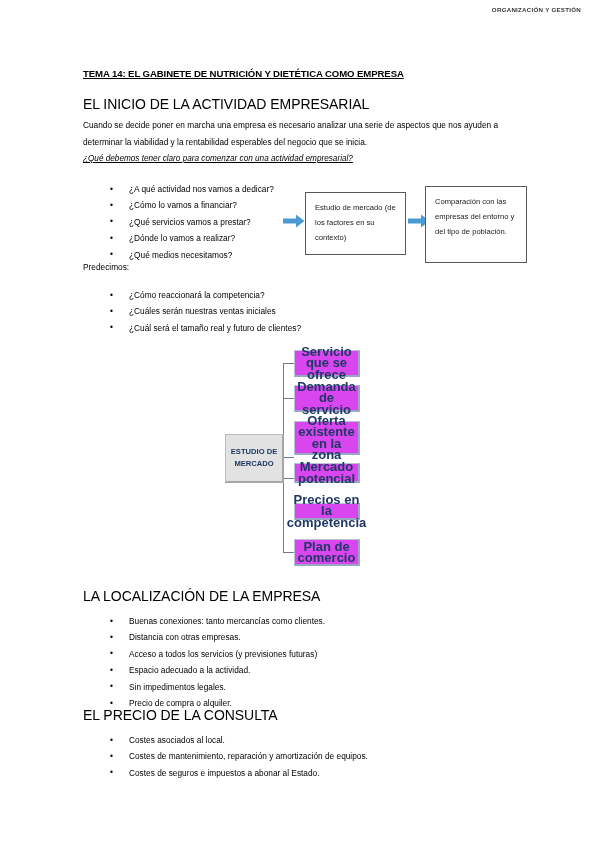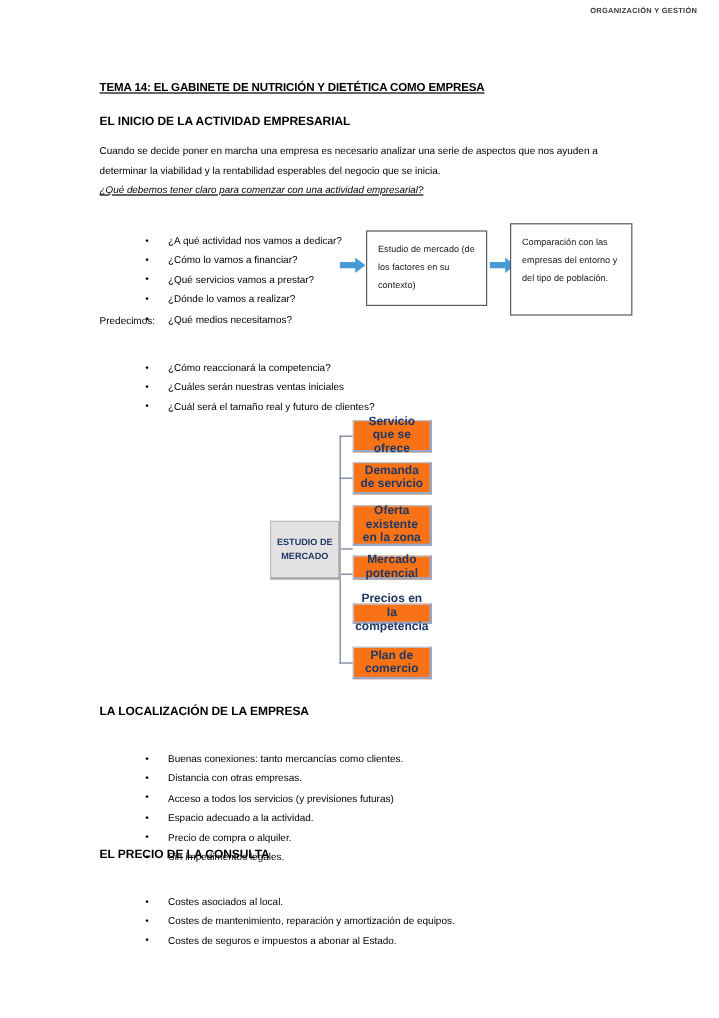--- a/index.html
+++ b/index.html
@@ -38,22 +38,22 @@
     font-size: 9.6px;
     font-weight: bold;
     text-decoration: underline;
     letter-spacing: -0.1px;
     white-space: nowrap;
   }
 
   .title-h2 {
     position: absolute;
     left: 83px;
-    font-size: 10px;
-    font-weight: bold;
+    font-size: 14px;
+    font-weight: normal;
     letter-spacing: -0.05px;
     white-space: nowrap;
   }
   .h2-inicio   { top: 96px; }
   .h2-local    { top: 588px; }
   .h2-precio   { top: 707px; }
 
   .para {
     position: absolute;
     left: 83px;
@@ -77,21 +77,21 @@
     position: absolute;
     left: 83px;
     top: 262px;
     font-size: 8.3px;
     white-space: nowrap;
   }
 
   
   ul.bul {
     position: absolute;
-    margin: 15px;
+    margin: 4px;
     padding: 0;
     list-style: none;
   }
   ul.bul li {
     position: relative;
     padding-left: 31px;
     font-size: 8.3px;
     line-height: 16.4px;
     white-space: nowrap;
   }
@@ -129,26 +129,26 @@
   .arrow svg { display: block; }
   .arrow-1 { left: 283px; top: 214px; }
   .arrow-2 { left: 408px; top: 214px; }
 
   
   .hier { position: absolute; left: 0; top: 0; }
 
   .node {
     position: absolute;
     box-sizing: border-box;
-    background: #f97316;
+    background: #d946ef;
     border: 1px solid #b9c2d6;
     border-right: 2px solid #9aa7c2;
     border-bottom: 2px solid #9aa7c2;
     color: #1f3864;
-    font-size: 10px;
+    font-size: 13px;
     font-weight: bold;
     line-height: 11.4px;
     text-align: center;
     display: flex;
     align-items: center;
     justify-content: center;
     padding: 0 3px;
   }
   .node-root {
     background: #e2e2e2;
@@ -249,22 +249,22 @@
     <div class="node n-6">Plan de comercio</div>
   </div>
 
   <div class="title-h2 h2-local">LA LOCALIZACIÓN DE LA EMPRESA</div>
 
   <ul class="bul list-localizacion">
     <li>Buenas conexiones: tanto mercancías como clientes.</li>
     <li>Distancia con otras empresas.</li>
     <li>Acceso a todos los servicios (y previsiones futuras)</li>
     <li>Espacio adecuado a la actividad.</li>
+    <li>Sin impedimentos legales.</li>
     <li>Precio de compra o alquiler.</li>
-    <li>Sin impedimentos legales.</li>
   </ul>
 
   <div class="title-h2 h2-precio">EL PRECIO DE LA CONSULTA</div>
 
   <ul class="bul list-precio">
     <li>Costes asociados al local.</li>
     <li>Costes de mantenimiento, reparación y amortización de equipos.</li>
     <li>Costes de seguros e impuestos a abonar al Estado.</li>
   </ul>
 

